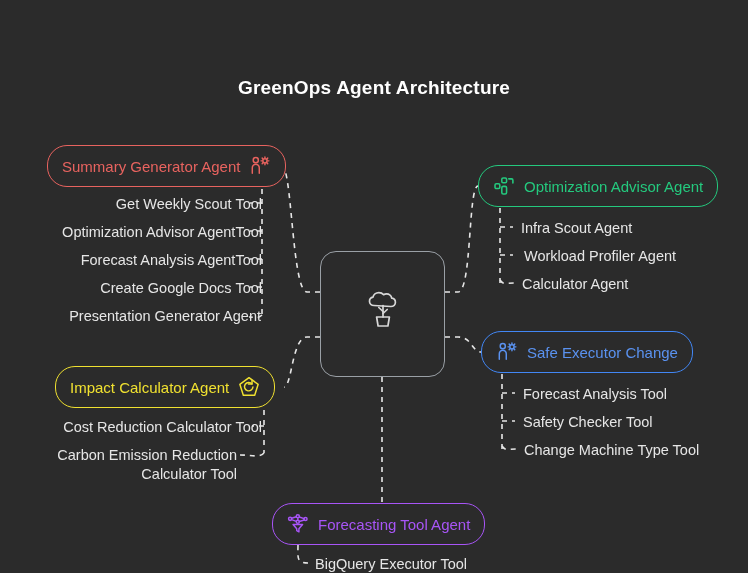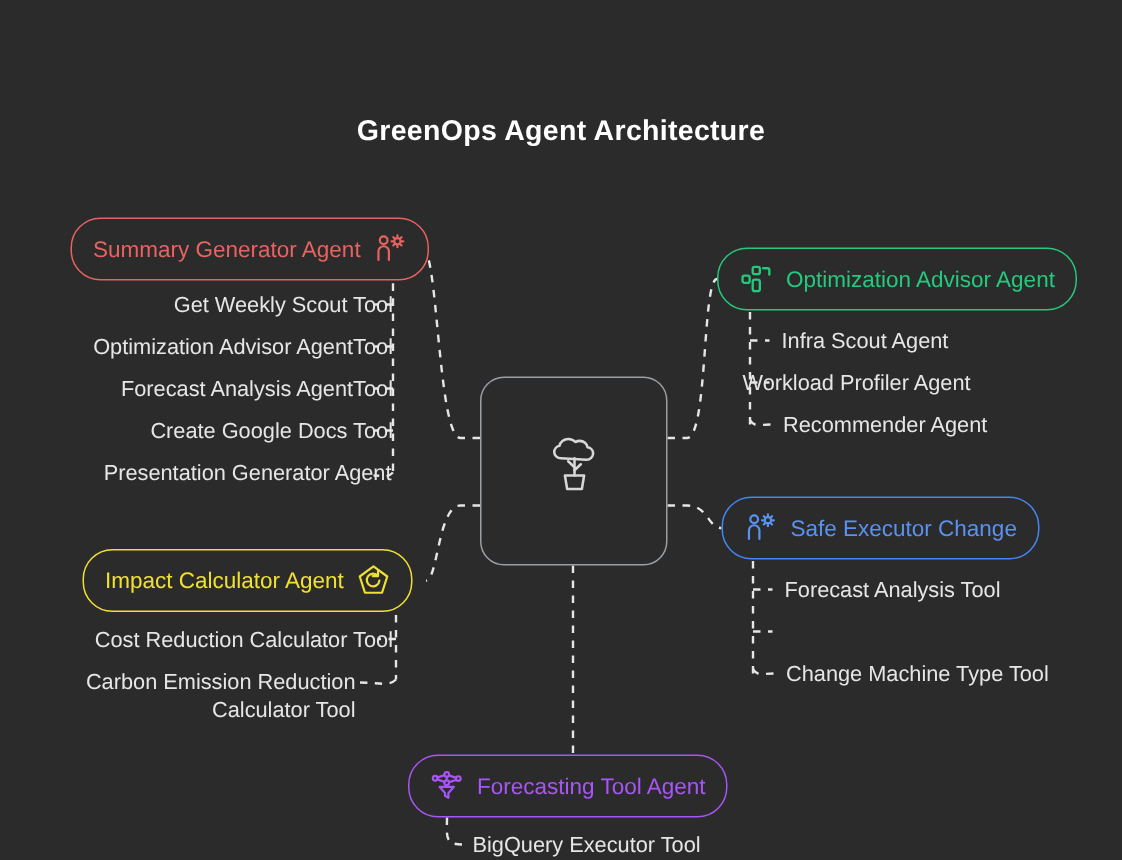--- a/index.html
+++ b/index.html
@@ -195,22 +195,22 @@
         <rect x="2.2" y="9.6" width="5.2" height="5.2" rx="1.4"></rect>
         <rect x="9.6" y="3.2" width="5.2" height="5.2" rx="1.4"></rect>
         <rect x="9.6" y="12.4" width="5.2" height="8.4" rx="1.6"></rect>
         <path d="M17.2 4.2h3.1a1.4 1.4 0 0 1 1.4 1.4v3.1"></path>
       </svg>
     </span>
     <span class="label">Optimization Advisor Agent</span>
   </div>
 
   <div class="leaf" style="left:521px; top:182px;">Infra Scout Agent</div>
-  <div class="leaf" style="left:495px; top:210px;">Workload Profiler Agent</div>
-  <div class="leaf" style="left:522px; top:238px;">Recommender Agent</div>
+  <div class="leaf" style="left:524px; top:210px;">Workload Profiler Agent</div>
+  <div class="leaf" style="left:522px; top:238px;">Calculator Agent</div>
 
   <div class="node icon-right" id="node-impact">
     <span class="label">Impact Calculator Agent</span>
     <span class="ico">
       <svg viewBox="0 0 24 24" width="22" height="22" fill="none" stroke="#f0e130" stroke-width="1.6" stroke-linecap="round" stroke-linejoin="round">
         <path d="M12 1.8l10 7.3-3.8 11.8H5.8L2 9.1z"></path>
         <path d="M15.2 8.6A4.6 4.6 0 1 0 16.3 12"></path>
         <path d="M15.3 4.9v3.9h-3.9"></path>
       </svg>
     </span>
@@ -225,20 +225,21 @@
         <circle cx="7.4" cy="5.6" r="2.8"></circle>
         <path d="M3.6 20v-6.2a3.8 3.8 0 0 1 3.8-3.8h0a3.8 3.8 0 0 1 3.8 3.8V20"></path>
         <circle cx="17.4" cy="6.4" r="2.3"></circle>
         <path d="M17.4 2.1v1.2M17.4 9.5v1.2M21.7 6.4h-1.2M14.3 6.4h-1.2M20.4 3.4l-0.85 0.85M15.25 8.55l-0.85 0.85M20.4 9.4l-0.85-0.85M15.25 4.25l-0.85-0.85"></path>
       </svg>
     </span>
     <span class="label">Safe Executor Change</span>
   </div>
 
   <div class="leaf" style="left:523px; top:348px;">Forecast Analysis Tool</div>
+  <div class="leaf" style="left:523px; top:376px;">Safety Checker Tool</div>
   <div class="leaf" style="left:524px; top:404px;">Change Machine Type Tool</div>
 
   <div class="node icon-left" id="node-forecast">
     <span class="ico">
       <svg viewBox="0 0 24 24" width="22" height="22" fill="none" stroke="#a855f7" stroke-width="1.6" stroke-linecap="round" stroke-linejoin="round">
         <circle cx="3.4" cy="6.4" r="1.7"></circle>
         <circle cx="11.8" cy="3.6" r="1.7"></circle>
         <circle cx="20.2" cy="6.6" r="1.7"></circle>
         <circle cx="11.8" cy="9.6" r="1.7"></circle>
         <path d="M4.9 5.8l5.4-1.7M13.4 4.3l5.3 1.8M11.8 5.3v2.6M5.0 7.2l5.2 1.9M18.7 7.6l-5.3 1.6"></path>

